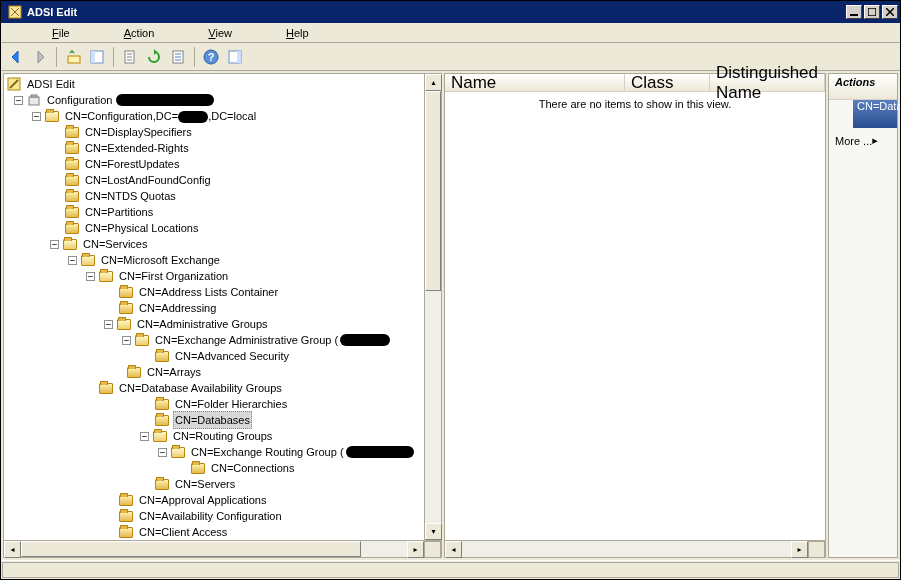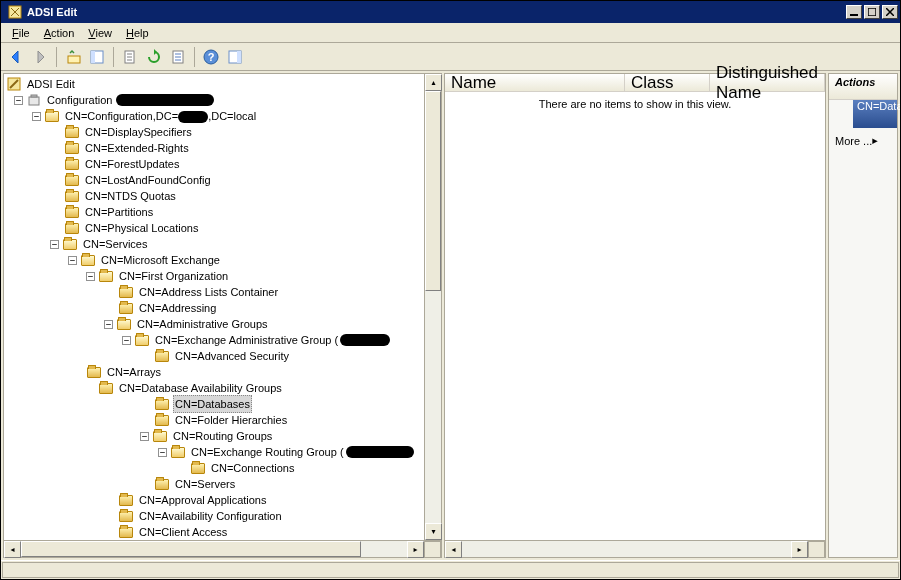--- a/index.html
+++ b/index.html
@@ -24,21 +24,21 @@
     display: flex;
     align-items: center;
     padding: 0 2px;
   }
   .title-bar .app-icon { width: 16px; height: 16px; margin: 0 4px; display:inline-flex;align-items:center;justify-content:center;}
   .title-bar .title-text { flex: 1; font-weight: bold; font-size: 11px; }
   .title-btns { display: flex; gap: 0; }
   .title-btn { width: 16px; height: 14px; background: #d4d0c8; border: 1px solid #fff; border-right-color:#404040; border-bottom-color:#404040; margin-left:2px; display:flex;align-items:center;justify-content:center; font-family: Marlett, sans-serif; font-size:10px; color:#000;}
   
   .menu-bar { height: 20px; background: #ece9d8; display:flex; align-items:center; padding: 0 4px; border-bottom: 1px solid #aca899;}
-  .menu-item { padding: 2px 7px; cursor: default; }
+  .menu-item { padding: 2px 7px; cursor: default; margin-left: 40px; }
   .menu-item u { text-decoration: underline; }
   
   .toolbar { height: 28px; background: #ece9d8; display:flex; align-items:center; padding: 2px 4px; border-bottom: 1px solid #aca899; gap:2px;}
   .tb-btn { width:22px; height:22px; border:1px solid transparent; display:flex;align-items:center;justify-content:center; cursor:default;}
   .tb-sep { width:1px; height:20px; background:#aca899; margin:0 3px;}
   
   .main { flex:1; display:flex; padding: 2px; gap:2px; min-height:0;}
   .pane { background:#fff; border:1px solid #aca899; position:relative; display:flex; flex-direction:column;}
   .tree-pane { width: 442px; }
   .list-pane { flex:1; }
@@ -317,48 +317,48 @@
               <span class="label">CN=Exchange Administrative Group (</span>
               <span class="redact" style="width:50px"></span>
             </div>
           <div class="node" style="padding-left:136px">
               <span class="expander-spacer"></span>
               <span class="node-icon">
                 <span class="folder"></span>
               </span>
               <span class="label">CN=Advanced Security</span>
             </div>
-          <div class="node" style="padding-left:68px">
+          <div class="node" style="padding-left:108px">
               <span class="expander-spacer"></span>
               <span class="node-icon">
                 <span class="folder"></span>
               </span>
               <span class="label">CN=Arrays</span>
             </div>
           <div class="node" style="padding-left:80px">
               <span class="expander-spacer"></span>
               <span class="node-icon">
                 <span class="folder"></span>
               </span>
               <span class="label">CN=Database Availability Groups</span>
             </div>
 
           <div class="node" style="padding-left:136px">
               <span class="expander-spacer"></span>
               <span class="node-icon">
                 <span class="folder"></span>
               </span>
+              <span class="label">CN=Folder Hierarchies</span>
+            </div>
+          <div class="node" style="padding-left:136px">
+              <span class="expander-spacer"></span>
+              <span class="node-icon">
+                <span class="folder"></span>
+              </span>
               <span class="label sel">CN=Databases</span>
-            </div>
-          <div class="node" style="padding-left:136px">
-              <span class="expander-spacer"></span>
-              <span class="node-icon">
-                <span class="folder"></span>
-              </span>
-              <span class="label">CN=Folder Hierarchies</span>
             </div>
 
           <div class="node" style="padding-left:136px">
               <span class="expander">−</span>
               <span class="node-icon">
                 <span class="folder open"></span>
               </span>
               <span class="label">CN=Routing Groups</span>
             </div>
 

